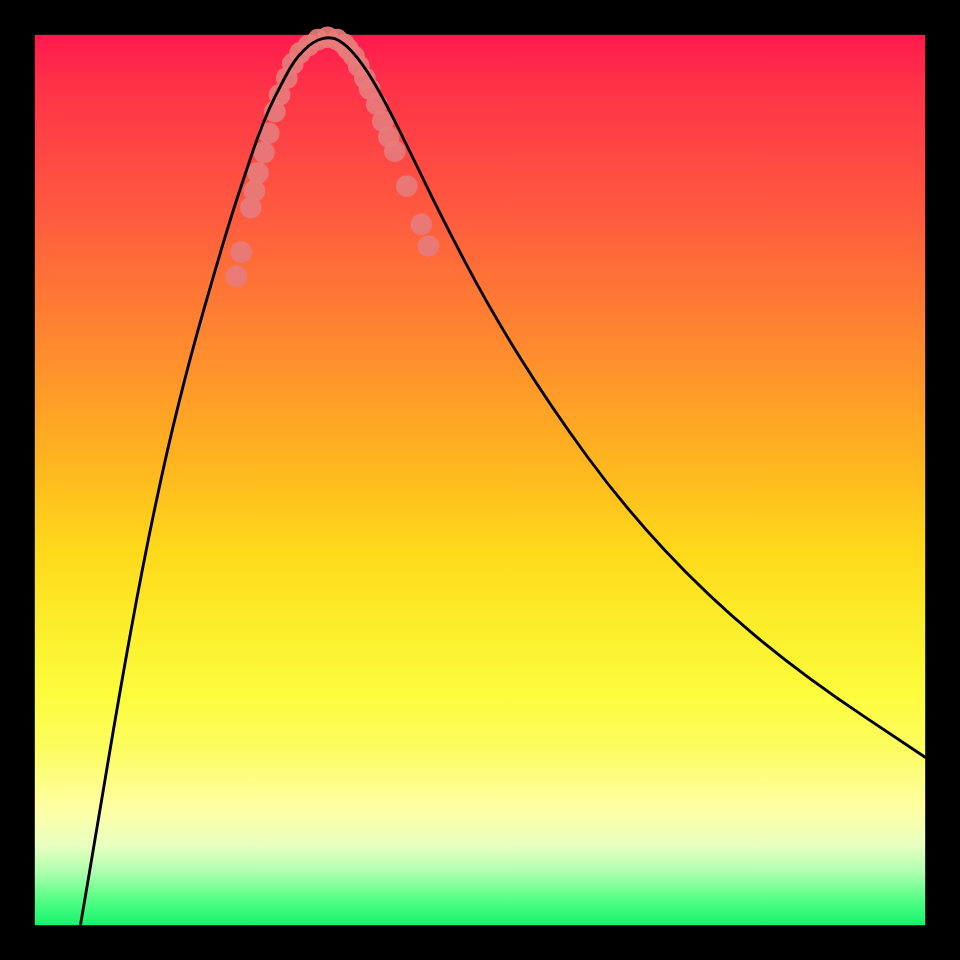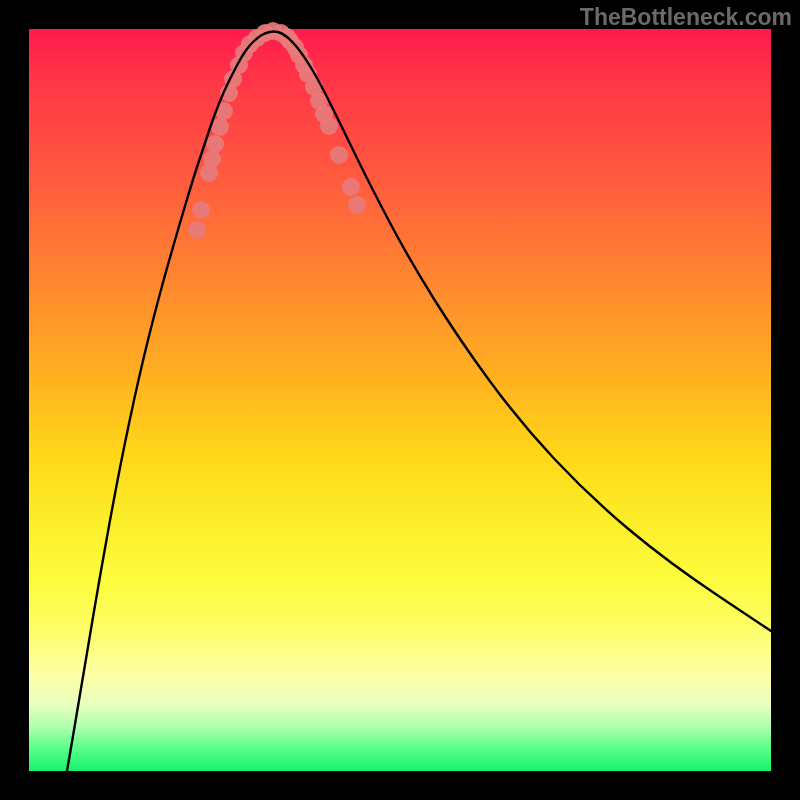--- a/index.html
+++ b/index.html
@@ -95,14 +95,13 @@
           <circle cx="290" cy="72" r="9" fill="#e77b7b" fill-opacity="0.92"></circle>
           <circle cx="295" cy="85" r="9" fill="#e77b7b" fill-opacity="0.92"></circle>
           <circle cx="300" cy="97" r="9" fill="#e77b7b" fill-opacity="0.92"></circle>
           <circle cx="310" cy="126" r="9" fill="#e77b7b" fill-opacity="0.92"></circle>
           <circle cx="322" cy="158" r="9" fill="#e77b7b" fill-opacity="0.92"></circle>
           <circle cx="328" cy="176" r="9" fill="#e77b7b" fill-opacity="0.92"></circle>
         </g>
       <path id="curve-path" fill="none" stroke-width="2.4" stroke-linecap="round" stroke-linejoin="round" d="M 38 742 Q 38 742 44 707 Q 50 672 60 612 Q 70 552 80 497 Q 90 442 100 394.5 Q 110 347 120 307 Q 130 267 140 232 Q 150 197 157.5 172 Q 165 147 170 132 Q 175 117 180 102 Q 185 87 190 74.5 Q 195 62 200 52 Q 205 42 209 34.5 Q 213 27 216.5 22 Q 220 17 224 13 Q 228 9 232 6.5 Q 236 4 240.5 3 Q 245 2 249 3 Q 253 4 258 8 Q 263 12 269 19.5 Q 275 27 282.5 39.5 Q 290 52 300 72 Q 310 92 325 123 Q 340 154 360 192 Q 380 230 405 270 Q 430 310 460 351 Q 490 392 525 429.5 Q 560 467 600 500.5 Q 640 534 691 568 T 742 602" stroke="#000000"></path>
     </svg>
   </div>
-  <div class="watermark">TheBottleneck.com</div>
 </div>
 
 </body></html>

